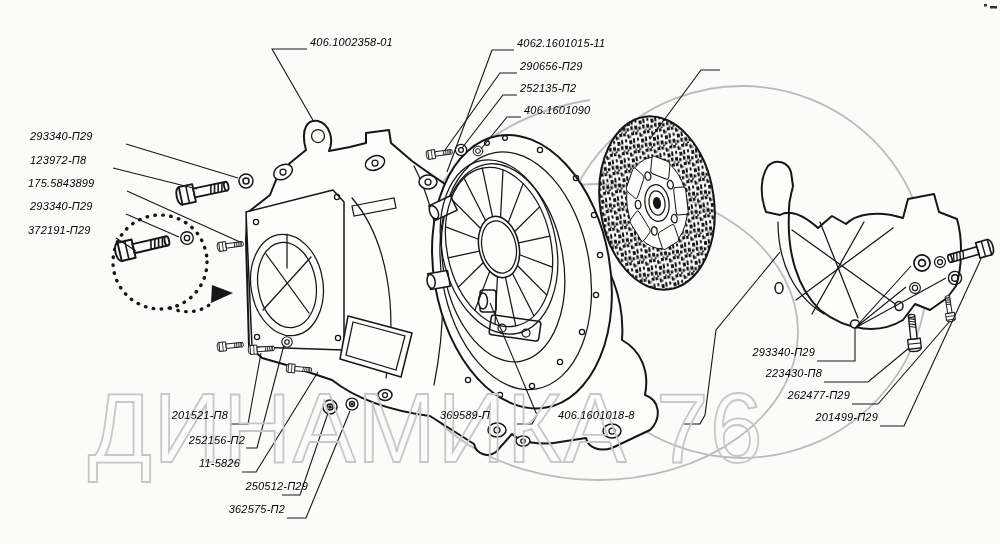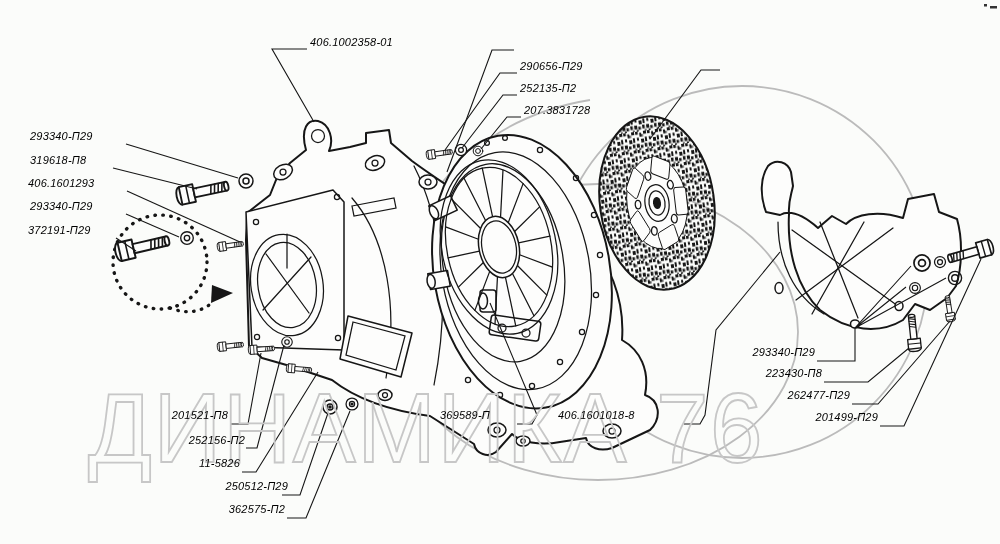--- a/index.html
+++ b/index.html
@@ -276,34 +276,35 @@
 
   <g>
     <rect x="984" y="4" width="3" height="2.5" fill="#333"></rect>
     <rect x="990" y="6" width="7" height="2.5" fill="#333"></rect>
   </g>
 </svg>
 
 <div id="watermark">ДИНАМИКА 76</div>
 
 <div class="lbl" style="left:310px;top:34px">406.1002358-01</div>
+<div class="lbl" style="left:517px;top:35px">4062.1601015-11</div>
 <div class="lbl" style="left:520px;top:58px">290656-П29</div>
 <div class="lbl" style="left:520px;top:80px">252135-П2</div>
-<div class="lbl" style="left:524px;top:102px">207.3831728</div>
+<div class="lbl" style="left:524px;top:102px">406.1601090</div>
 
 <div class="lbl" style="left:30px;top:128px">293340-П29</div>
-<div class="lbl" style="left:30px;top:152px">319618-П8</div>
-<div class="lbl" style="left:28px;top:175px">406.1601293</div>
+<div class="lbl" style="left:30px;top:152px">123972-П8</div>
+<div class="lbl" style="left:28px;top:175px">175.5843899</div>
 <div class="lbl" style="left:30px;top:198px">293340-П29</div>
 <div class="lbl" style="left:28px;top:222px">372191-П29</div>
 
 <div class="lbl" style="right:772px;top:407px">201521-П8</div>
 <div class="lbl" style="right:755px;top:432px">252156-П2</div>
 <div class="lbl" style="right:760px;top:455px">11-5826</div>
-<div class="lbl" style="right:712px;top:478px">250512-П29</div>
+<div class="lbl" style="right:692px;top:478px">250512-П29</div>
 <div class="lbl" style="right:715px;top:501px">362575-П2</div>
 
 <div class="lbl" style="left:440px;top:407px">369589-П</div>
 <div class="lbl" style="left:558px;top:407px">406.1601018-8</div>
 
 <div class="lbl" style="right:185px;top:344px">293340-П29</div>
 <div class="lbl" style="right:178px;top:365px">223430-П8</div>
 <div class="lbl" style="right:150px;top:387px">262477-П29</div>
 <div class="lbl" style="right:122px;top:409px">201499-П29</div>
 

